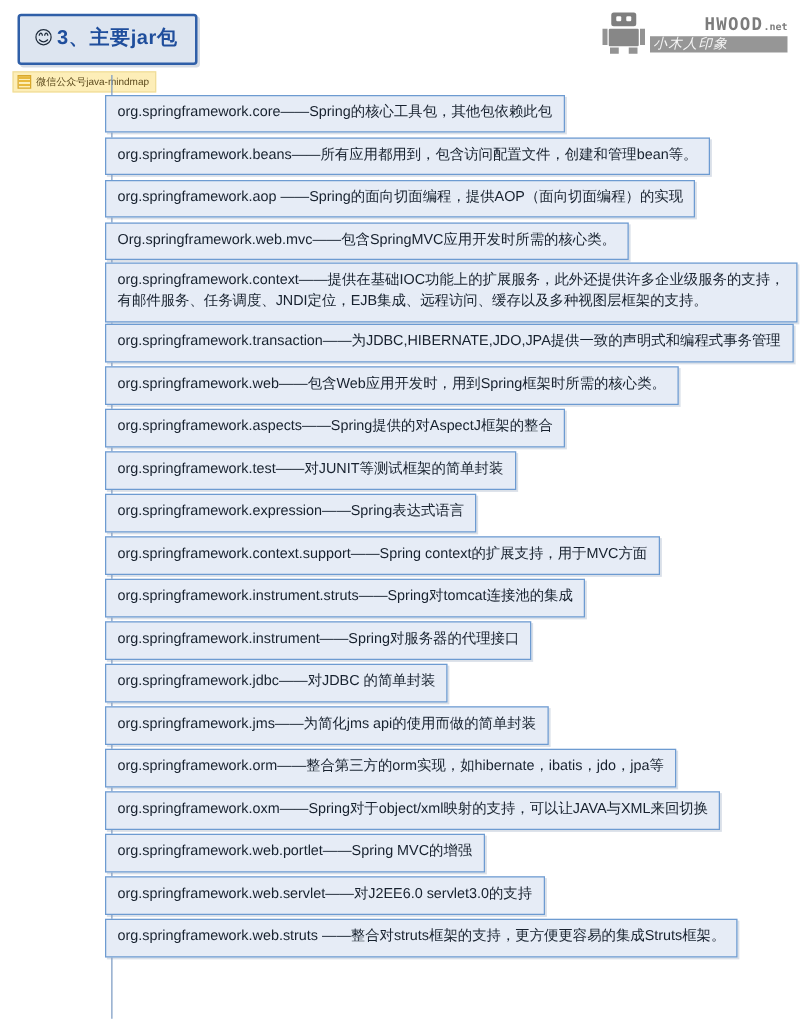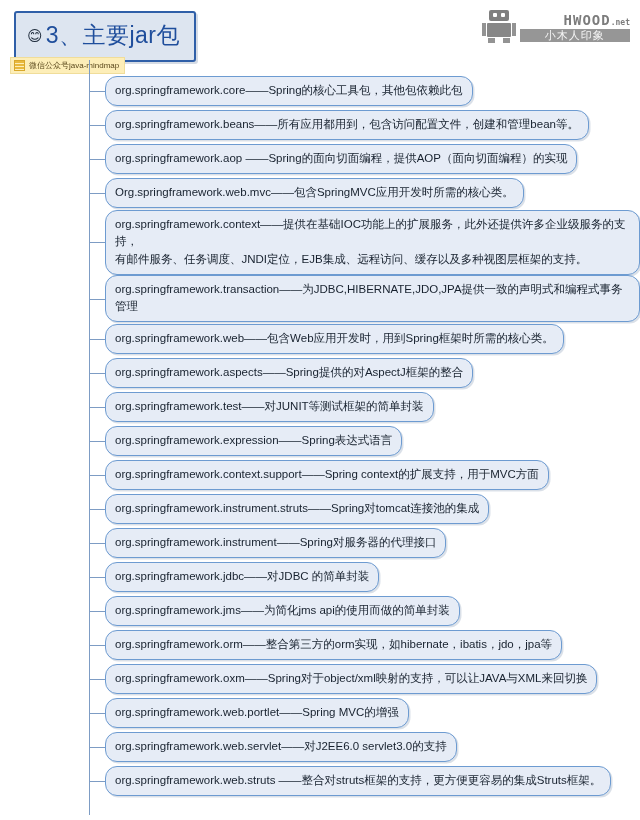--- a/index.html
+++ b/index.html
@@ -74,21 +74,22 @@
     letter-spacing: 0;
     vertical-align: baseline;
   }
   #watermark .wm-sub {
     margin-top: 2px;
     background: #6e6e6e;
     color: #f2f2f2;
     font-size: 11px;
     letter-spacing: 1px;
     padding: 1px 3px;
-    text-align: center;
+    text-align: left;
+    font-style: italic;
   }
 
   
   #root-node {
     position: absolute;
     left: 14px;
     top: 11px;
     box-sizing: border-box;
     background: #dde5f0;
     border: 2px solid #2f5fa8;
@@ -97,22 +98,22 @@
     display: flex;
     align-items: center;
     gap: 3px;
     box-shadow: 2px 2px 0 rgba(120,140,170,.30);
   }
   #root-node .emoji {
     font-size: 15px;
     line-height: 1;
   }
   #root-node .root-title {
-    font-size: 23px;
-    font-weight: normal;
+    font-size: 16px;
+    font-weight: bold;
     color: #1f4e9c;
     letter-spacing: .5px;
     white-space: nowrap;
   }
 
   
   #note-chip {
     position: absolute;
     left: 10px;
     top: 57px;
@@ -159,25 +160,25 @@
   .stub {
     position: absolute;
     left: 89px;
     top: 50%;
     width: 16px;
     height: 1px;
     background: #7d9cc4;
   }
   .node-box {
     position: relative;
-    margin-left: 105px;
+    margin-left: 84px;
     box-sizing: border-box;
     background: #e6ecf6;
     border: 1px solid #6d9bd1;
-    border-radius: 12px;
+    border-radius: 0;
     padding: 5px 9px 6px 9px;
     font-size: 11.5px;
     line-height: 1.5;
     color: #17212e;
     box-shadow: 1.5px 1.5px 0 rgba(150,165,190,.35);
     white-space: pre-line;
   }
 </style>
 </head>
 <body>

